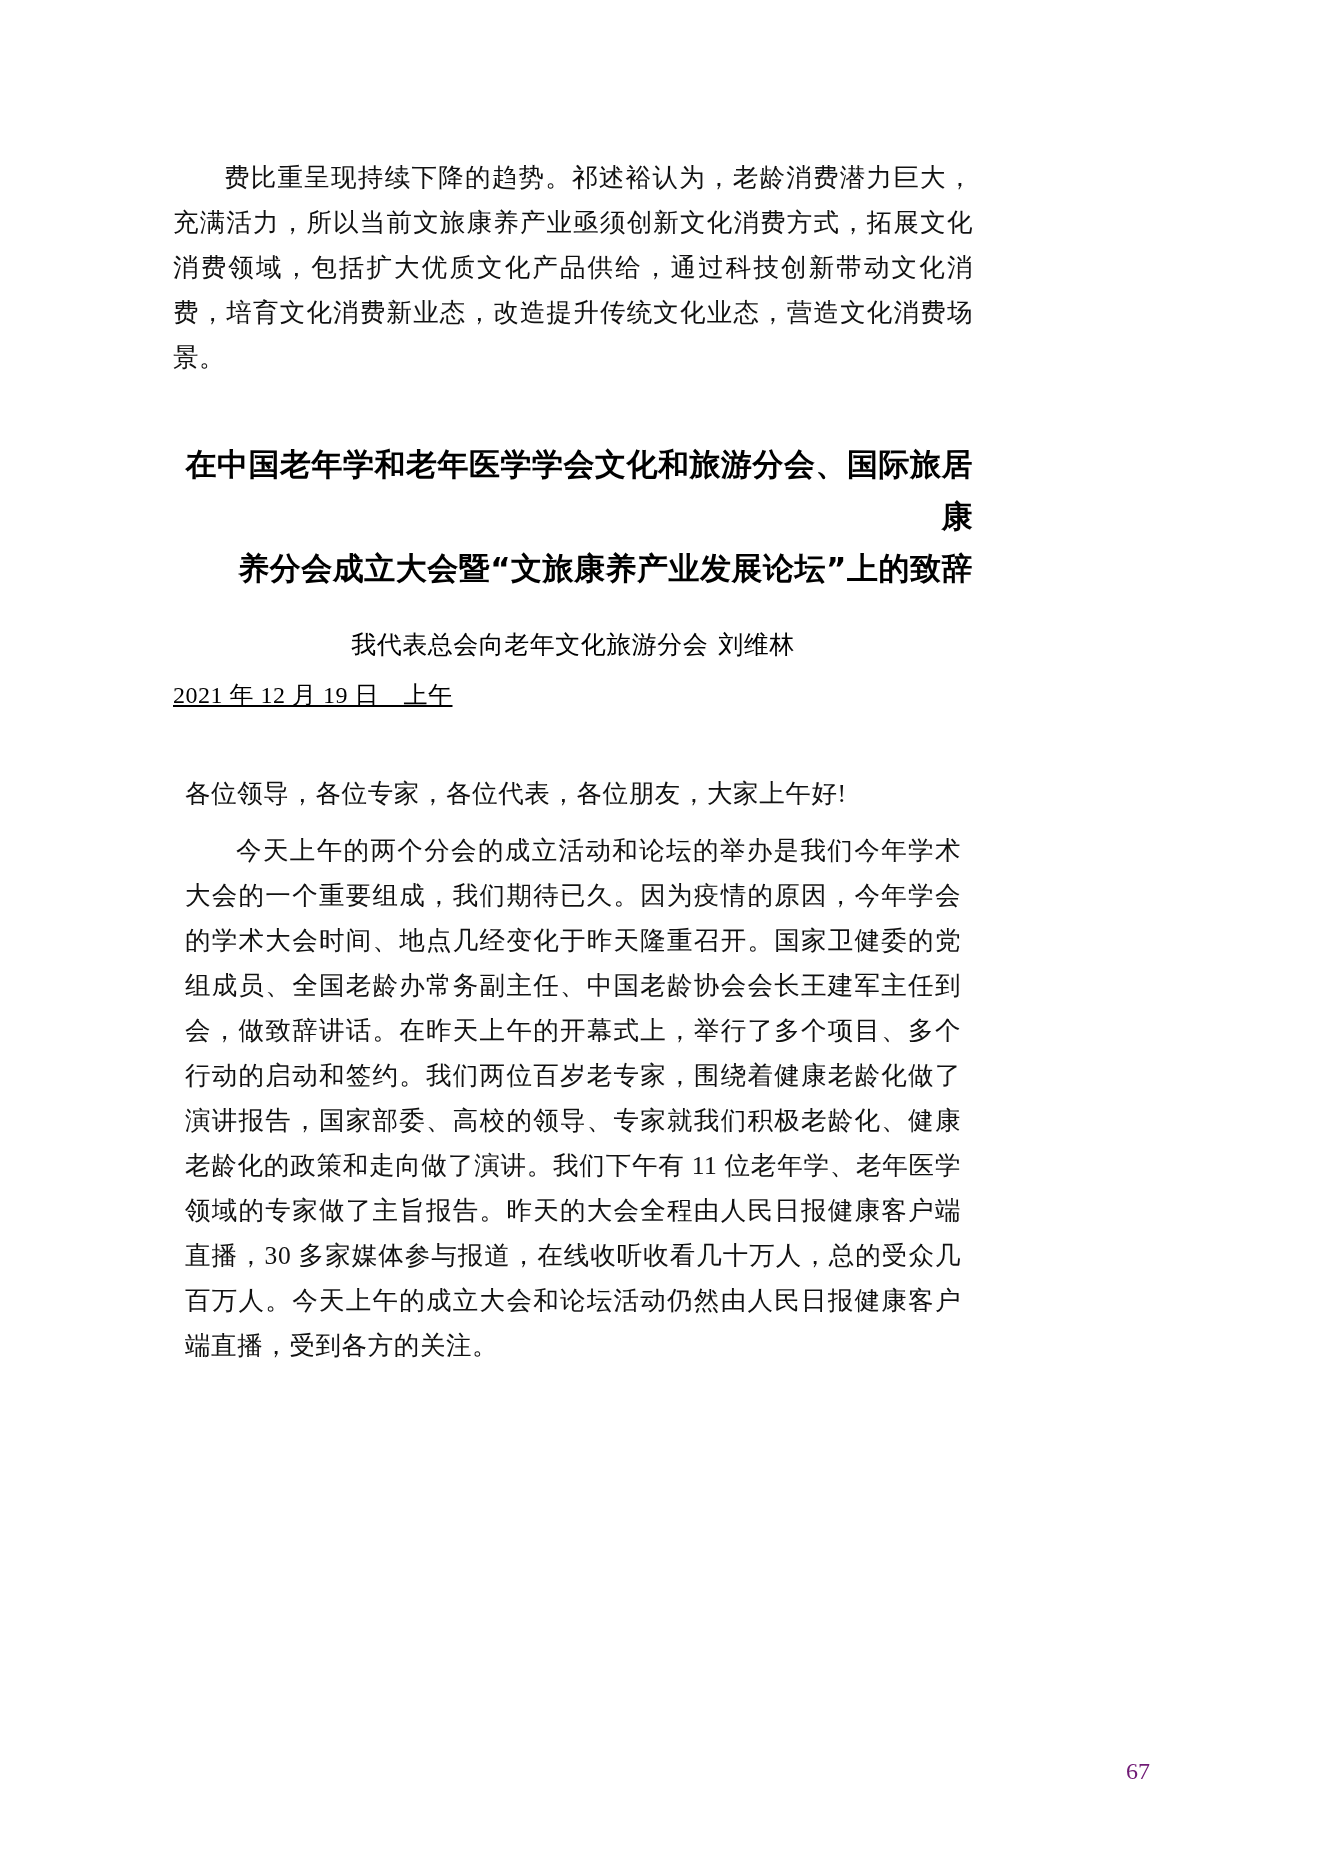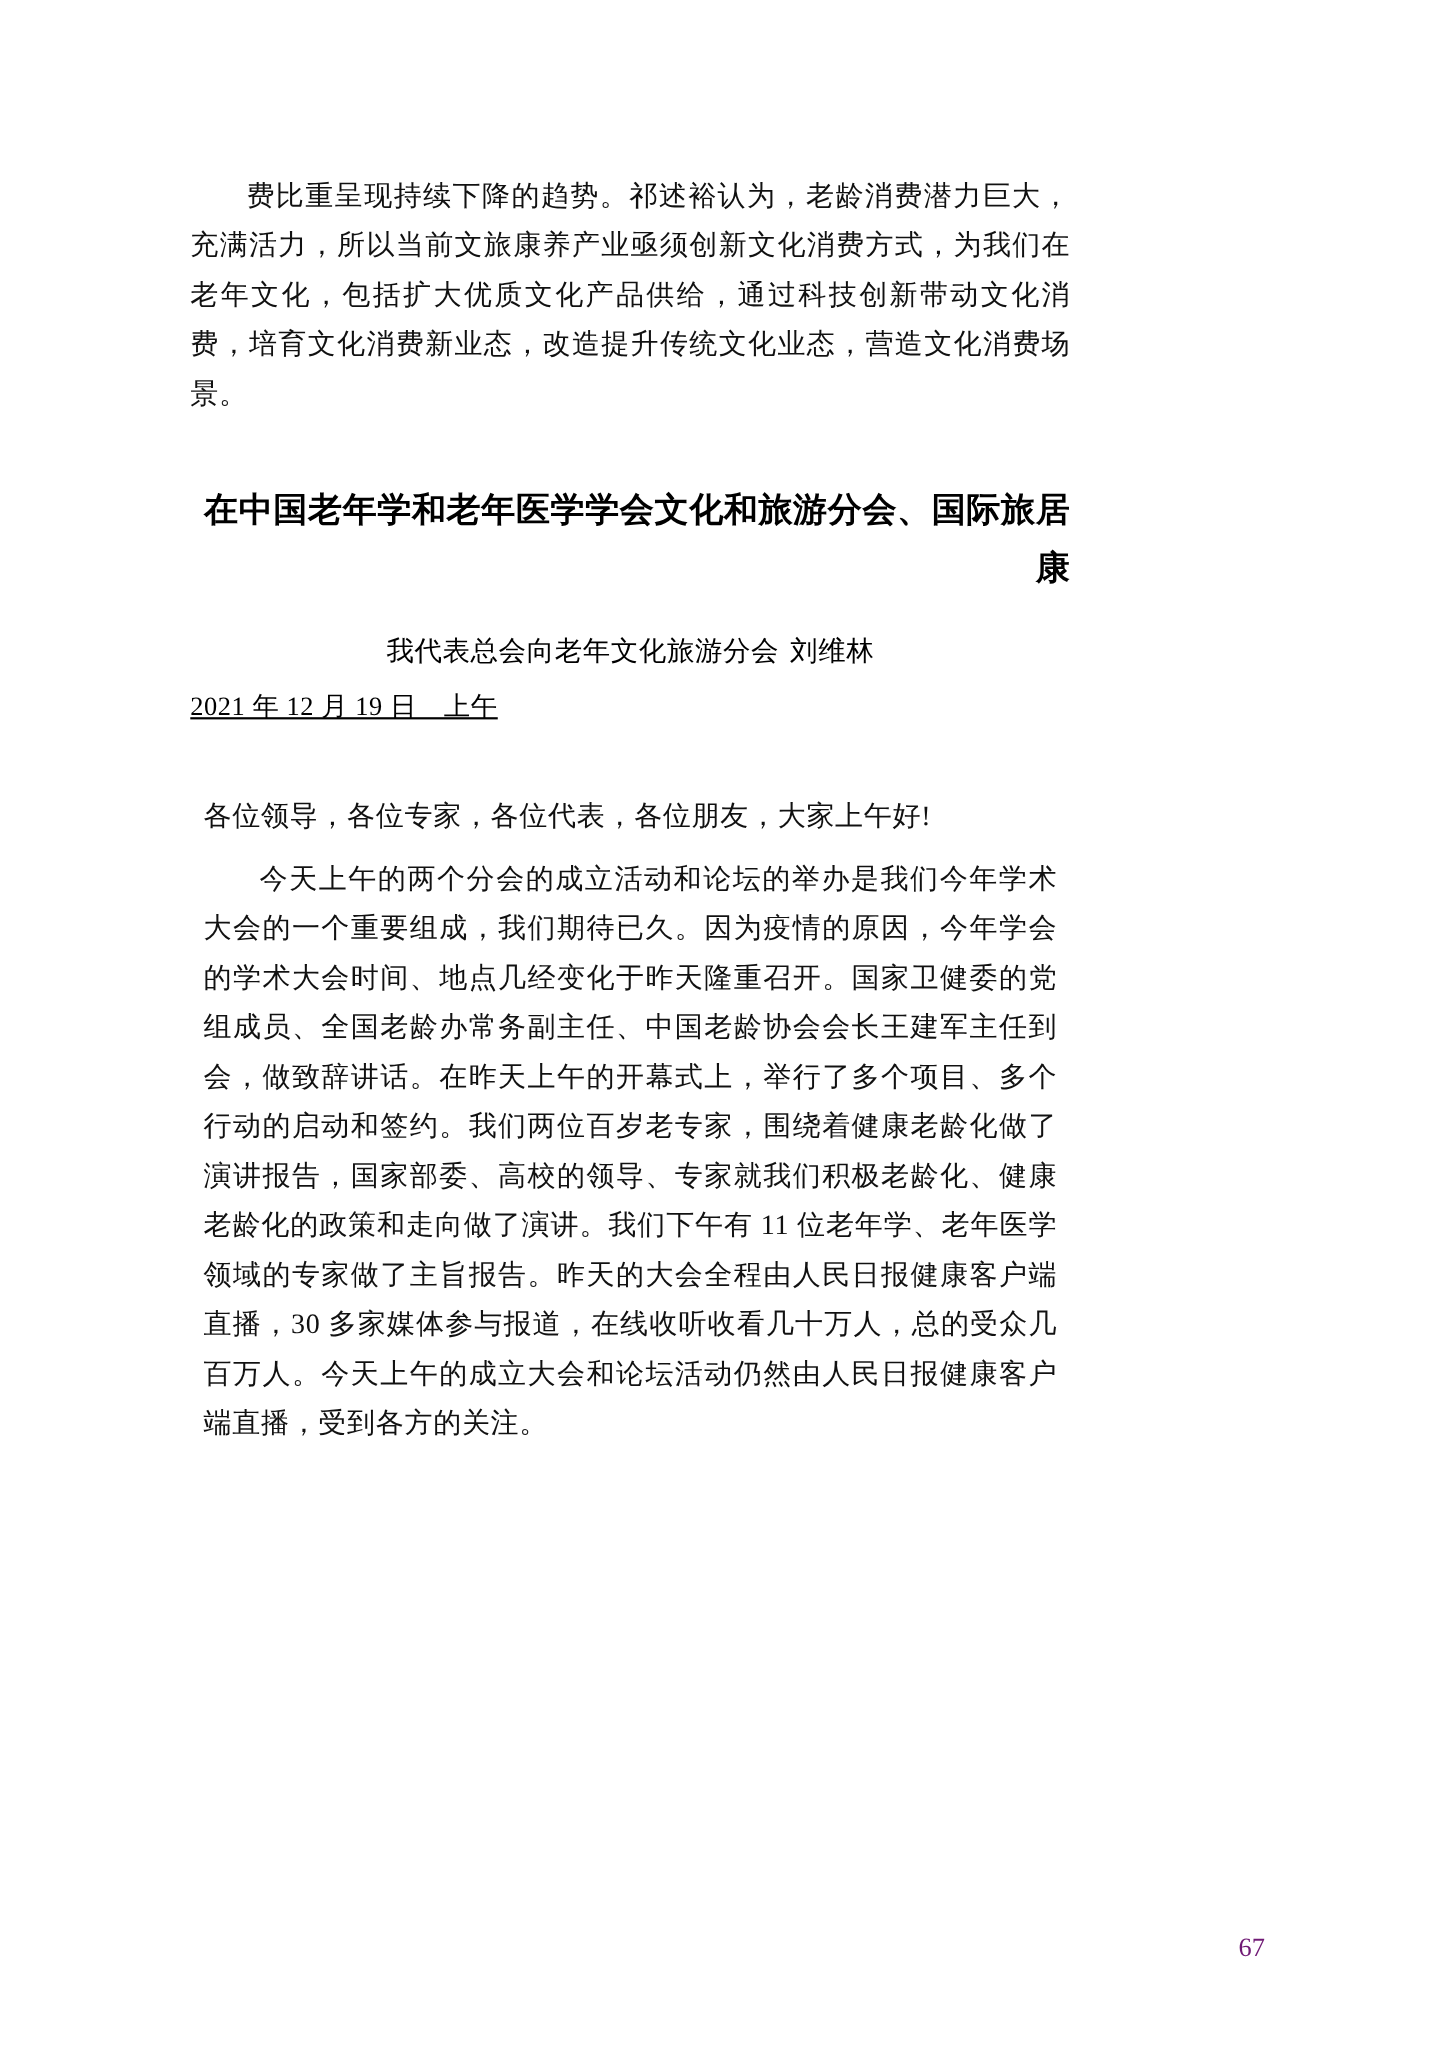--- a/index.html
+++ b/index.html
@@ -105,24 +105,25 @@
     color: #701a75;
   }
 </style>
 </head>
 <body>
 
 <div class="page">
 
   <div class="content">
 
-    <p class="body-text cont-para indent">费比重呈现持续下降的趋势。祁述裕认为，老龄消费潜力巨大，充满活力，所以当前文旅康养产业亟须创新文化消费方式，为我们在老年文化，包括扩大优质文化产品供给，通过科技创新带动文化消费，培育文化消费新业态，改造提升传统文化业态，营造文化消费场景。</p>
+    <p class="body-text cont-para indent">费比重呈现持续下降的趋势。祁述裕认为，老龄消费潜力巨大，充满活力，所以当前文旅康养产业亟须创新文化消费方式，拓展文化消费领域，包括扩大优质文化产品供给，通过科技创新带动文化消费，培育文化消费新业态，改造提升传统文化业态，营造文化消费场景。</p>
 
     <h1 class="doc-title">
       <span class="line1">在中国老年学和老年医学学会文化和旅游分会、国际旅居康</span>
+      <span class="line2">养分会成立大会暨“文旅康养产业发展论坛”上的致辞</span>
     </h1>
 
     <div class="byline">
       <span>我代表总会向老年文化旅游分会</span><span class="author">刘维林</span>
     </div>
 
     <div class="dateline">2021 年 12 月 19 日　上午</div>
 
     <div class="speech">
       <p>各位领导，各位专家，各位代表，各位朋友，大家上午好!</p>

